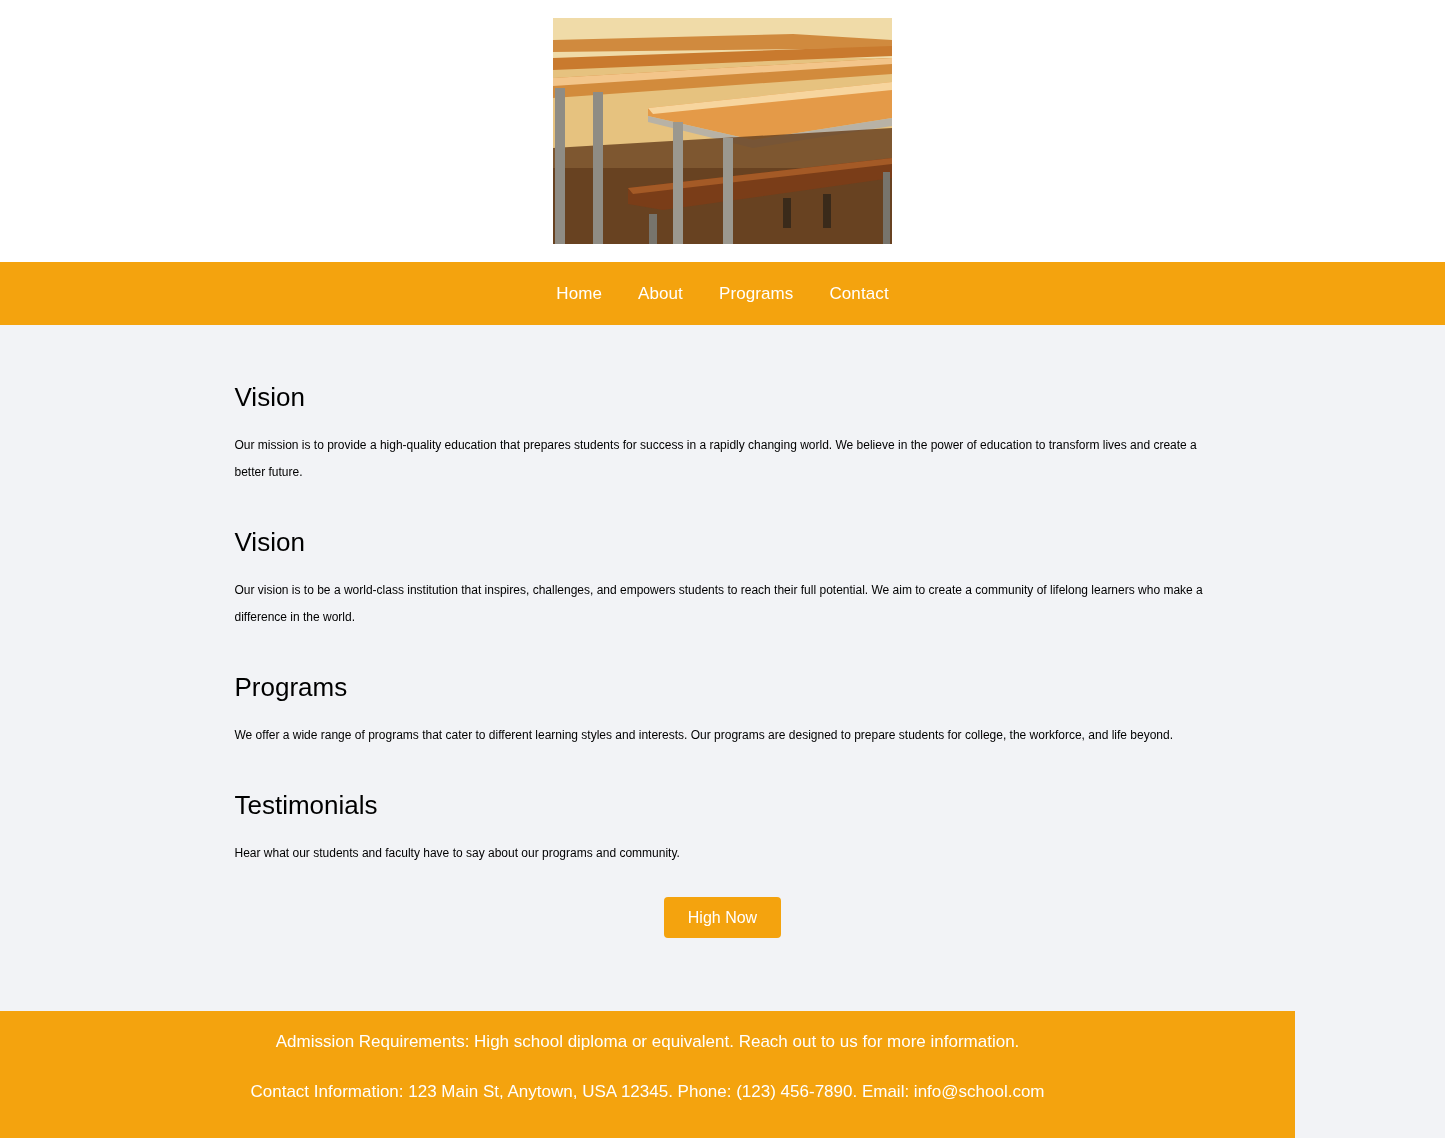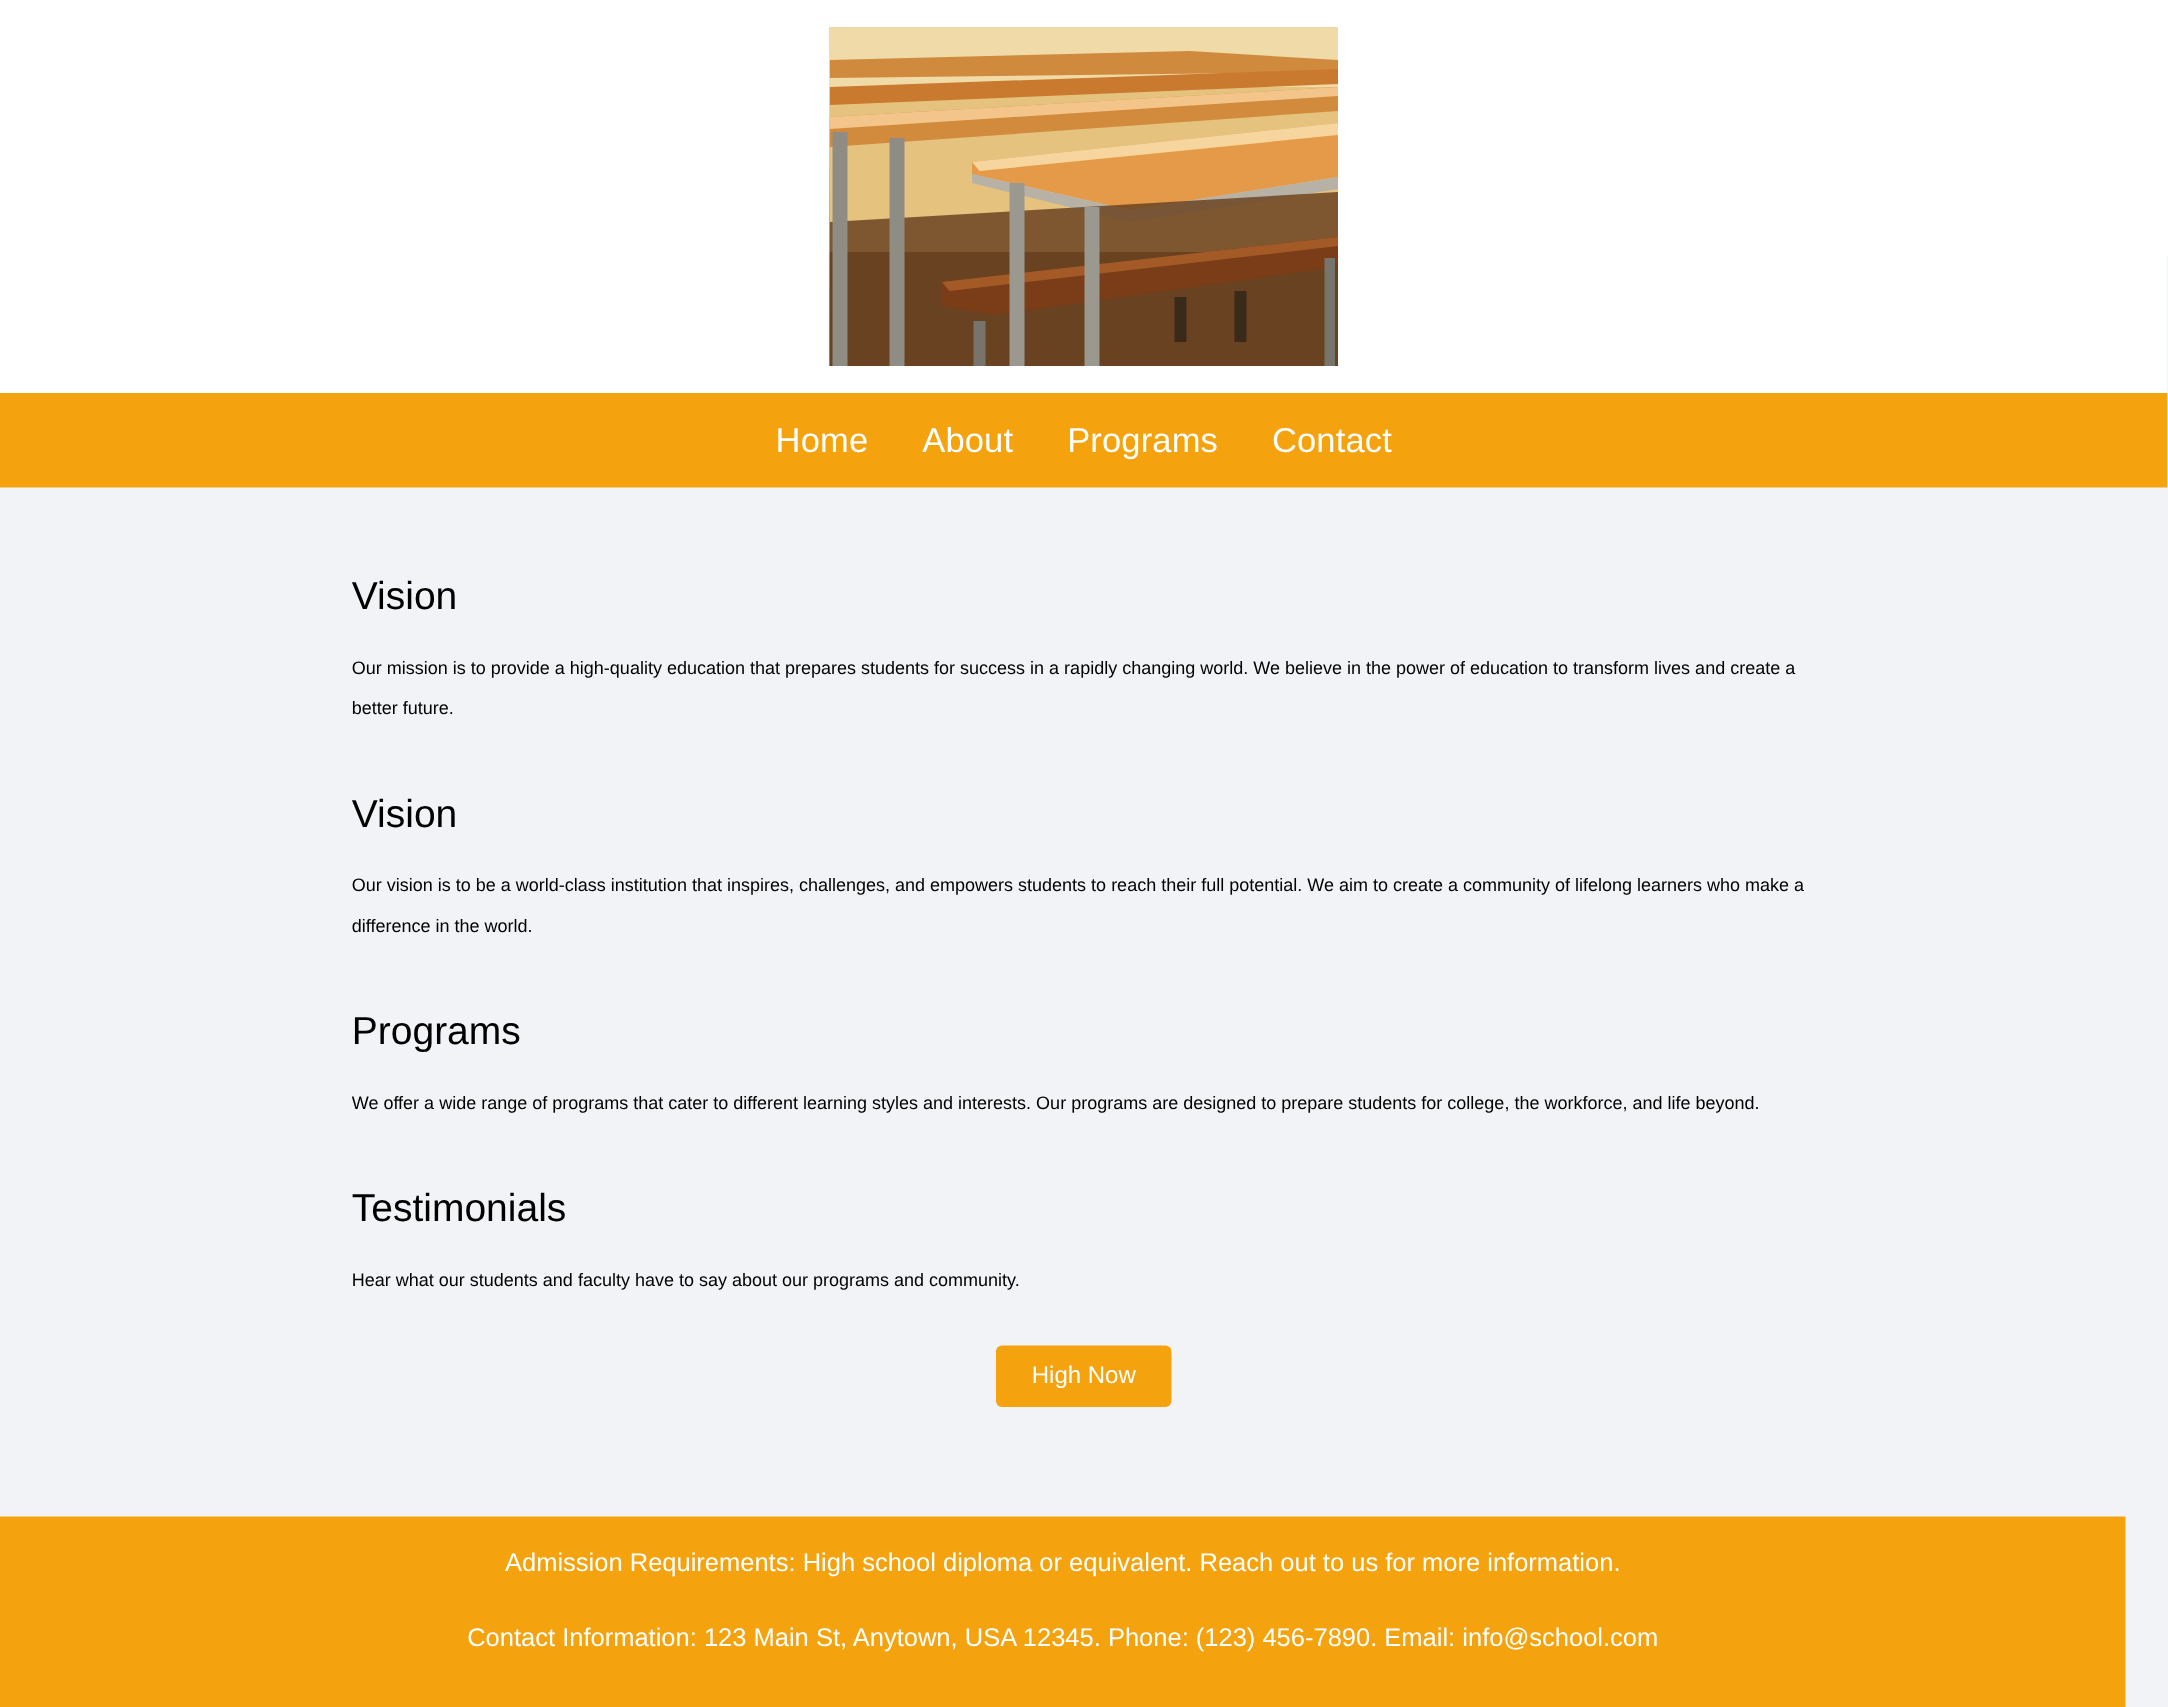--- a/index.html
+++ b/index.html
@@ -29,21 +29,21 @@
     background: #f4a30e;
     height: 63px;
     display: flex;
     justify-content: center;
     align-items: center;
     gap: 36px;
   }
   .nav a {
     color: #ffffff;
     text-decoration: none;
-    font-size: 23px;
+    font-size: 17px;
     letter-spacing: 0.1px;
   }
   .main {
     width: 976px;
     margin: 0 auto;
     padding-top: 56px;
   }
   .section { margin-bottom: 40px; }
   .section h2 {
     font-size: 26px;
@@ -68,21 +68,21 @@
     border-radius: 4px;
     font-family: "Liberation Sans", "DejaVu Sans", sans-serif;
     font-size: 16px;
     width: 117px;
     height: 41px;
     cursor: pointer;
   }
   .footer {
     position: absolute;
     left: 0; top: 1011px;
-    width: 1417px;
+    width: 1295px;
     height: 127px;
     background: #f4a30e;
     color: #fff;
     text-align: center;
     font-size: 17px;
   }
   .footer p.l1 { position: absolute; left: 0; right: 0; top: 21px; }
   .footer p.l2 { position: absolute; left: 0; right: 0; top: 71px; }
 </style>
 </head>

